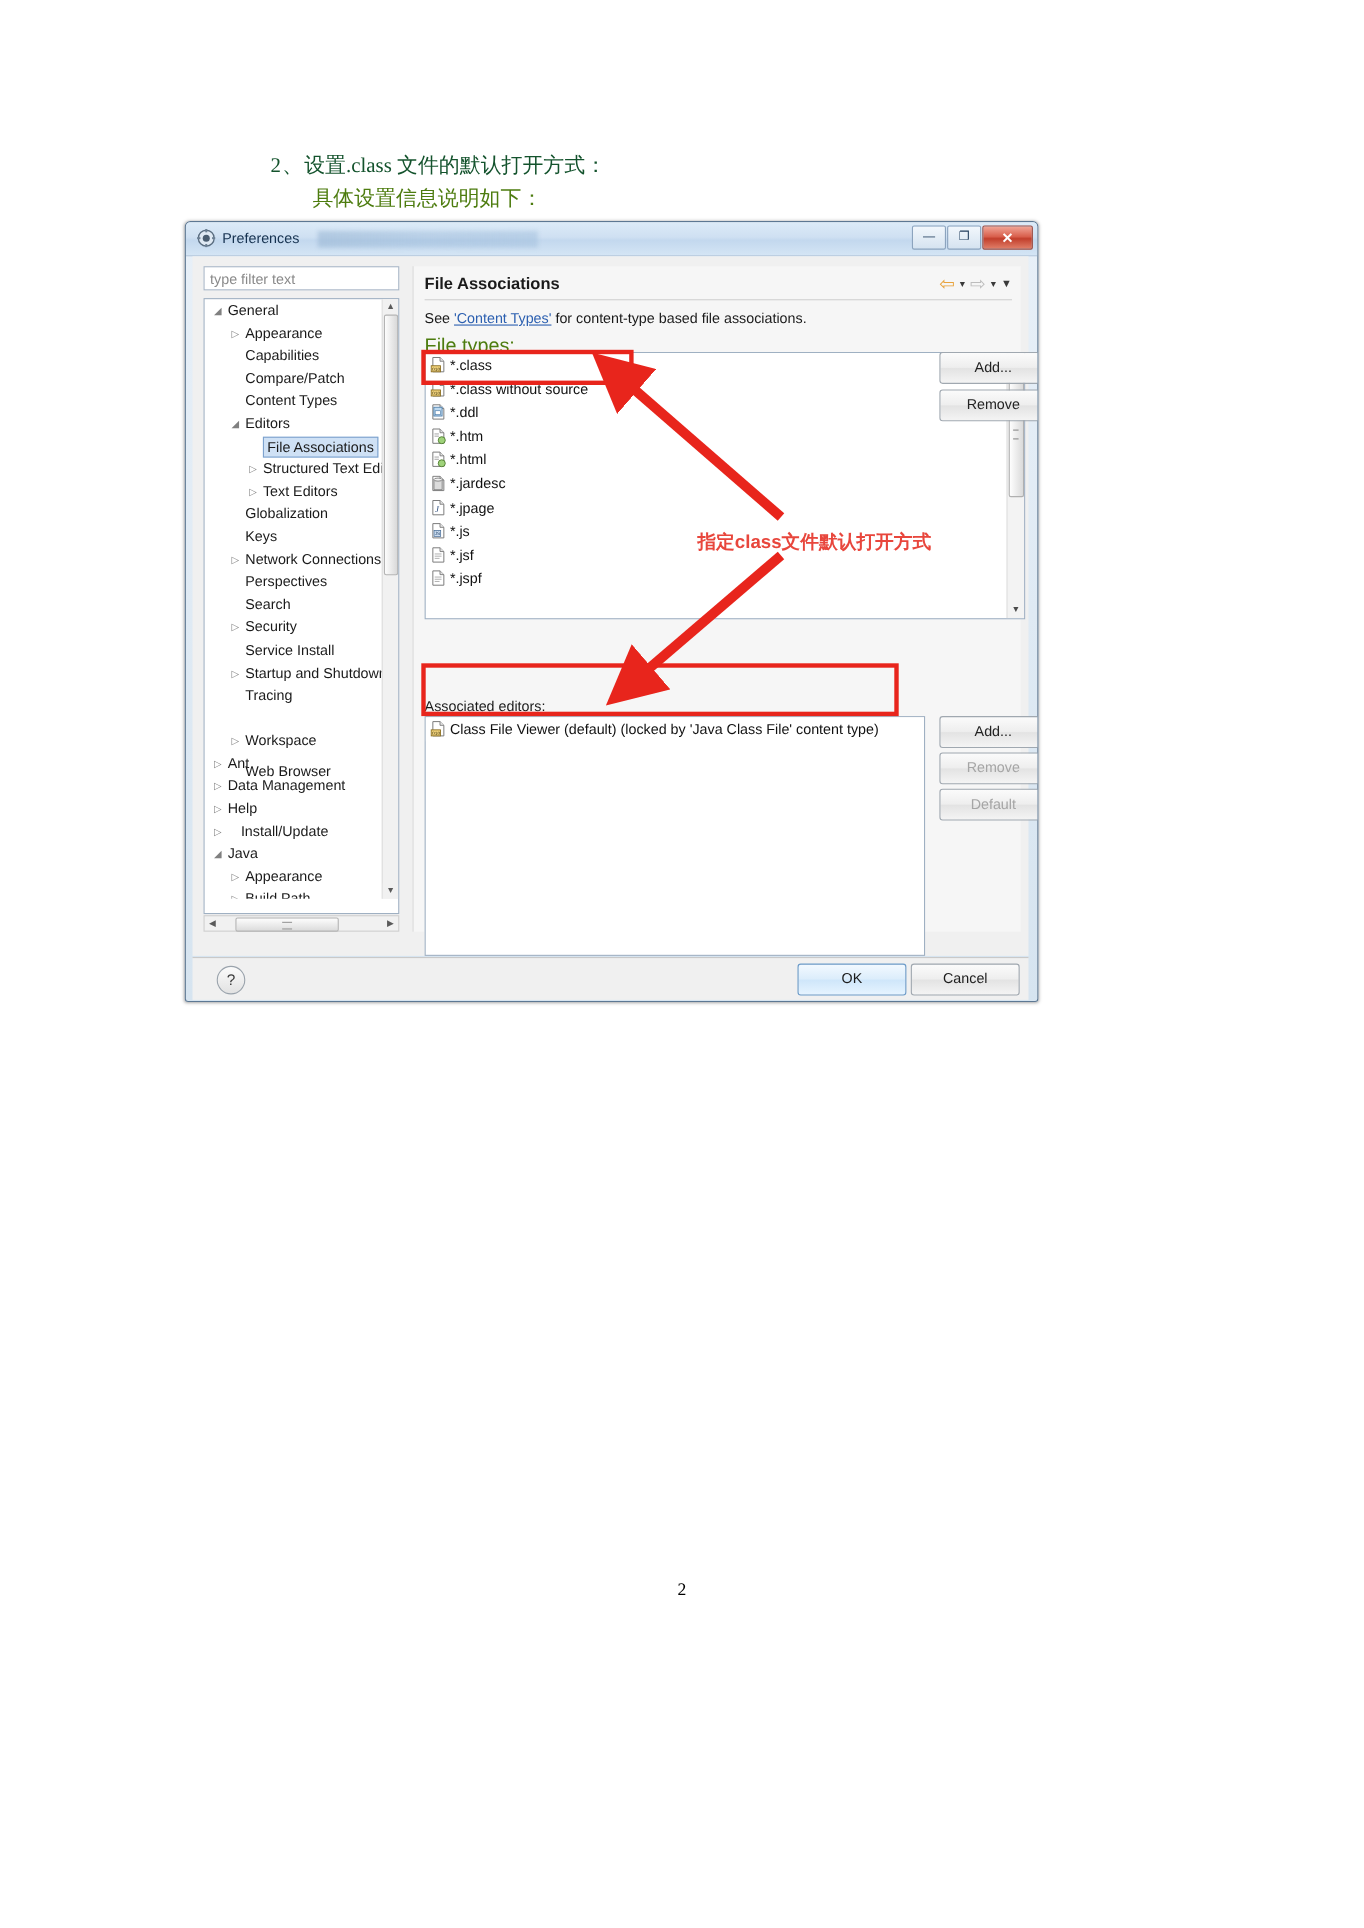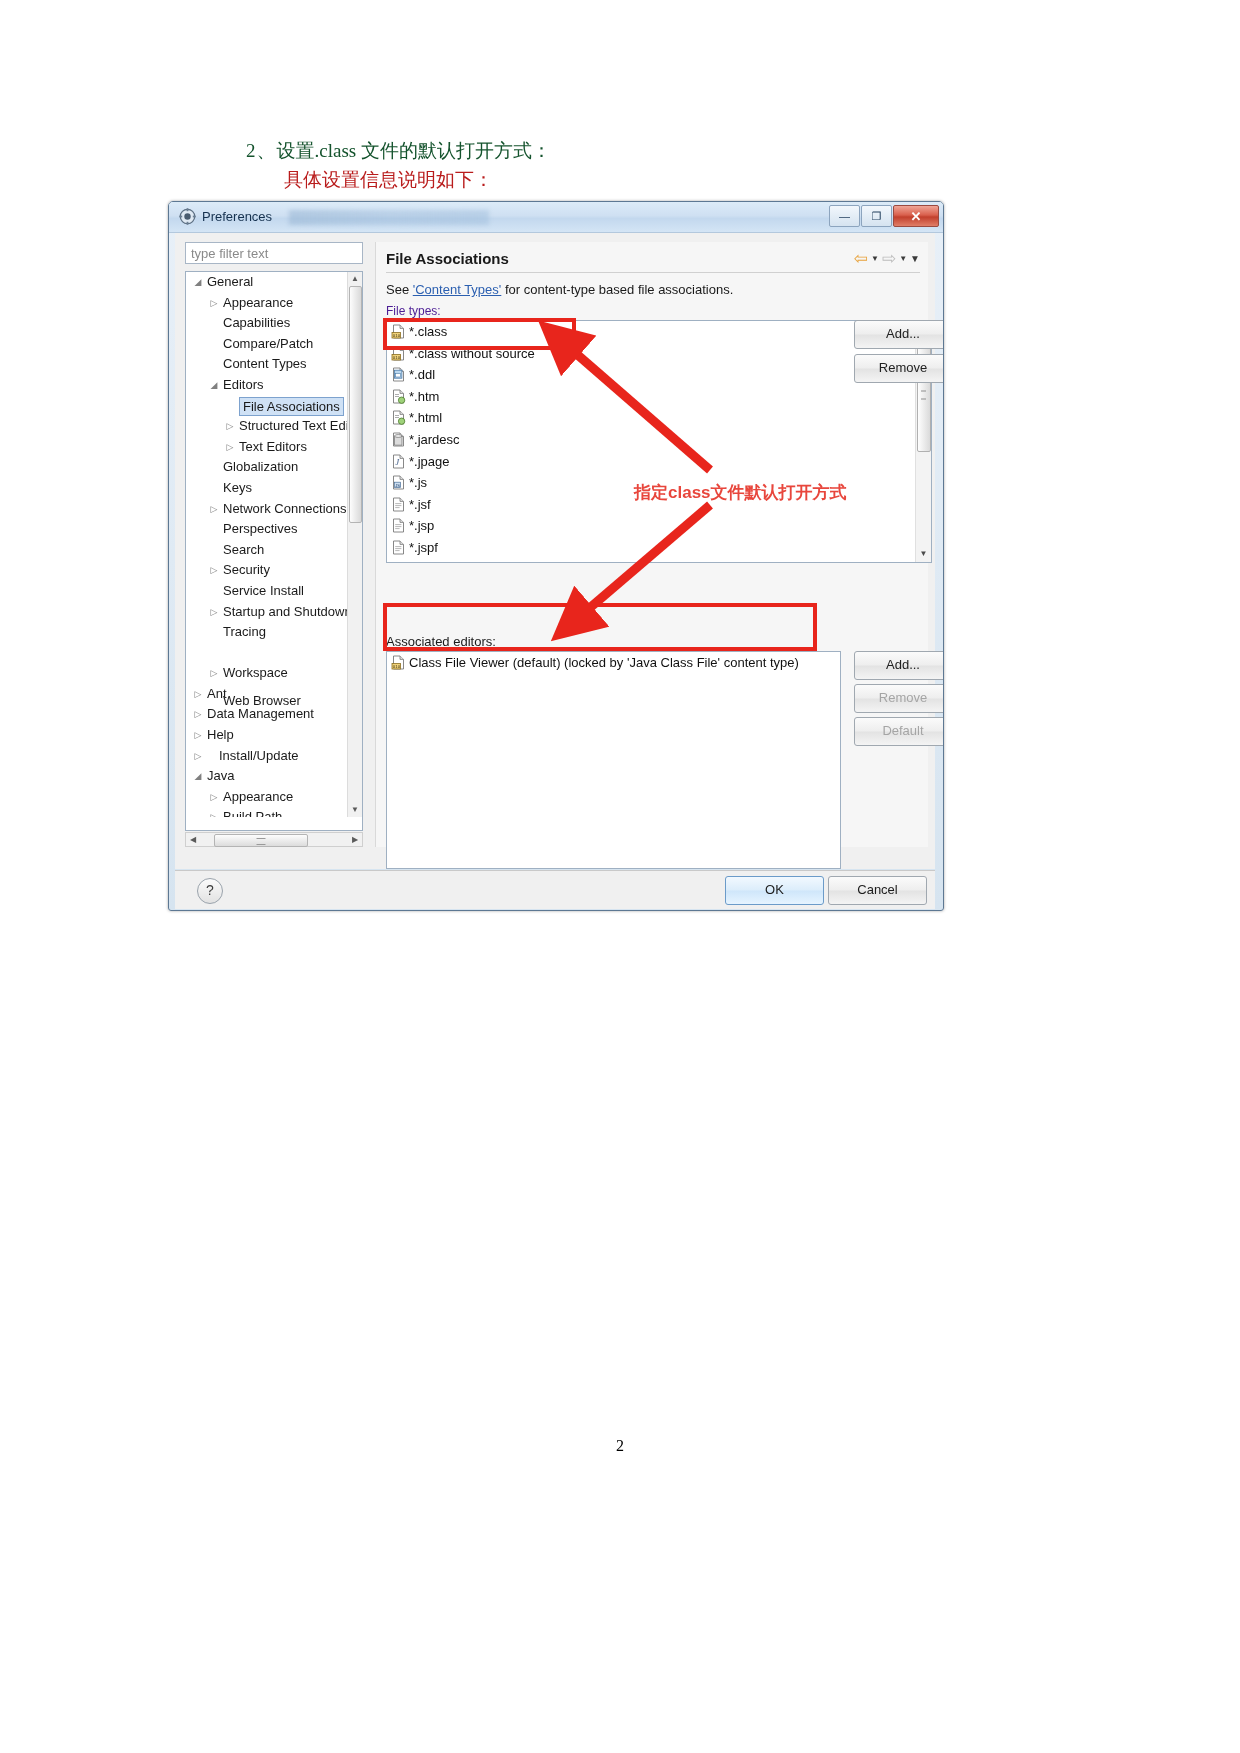--- a/index.html
+++ b/index.html
@@ -22,21 +22,21 @@
     color: #14532d;
     line-height: 30px;
     white-space: nowrap;
   }
   .doc-heading .num { letter-spacing: 1px; }
   .doc-subline {
     position: absolute;
     left: 284px; top: 167px;
     font-family: "Liberation Serif", serif;
     font-size: 19px;
-    color: #b91c1c;
+    color: #4d7c0f;
     white-space: nowrap;
   }
 
   
   .page-number {
     position: absolute;
     left: 0; right: 0; top: 1437px;
     text-align: center;
     font-family: "Liberation Serif", serif;
     font-size: 16px;
@@ -242,21 +242,21 @@
   .see-line {
     position: absolute; left: 10px; top: 40px;
     font-size: 13px; color: #1a1a1a;
     white-space: nowrap;
   }
   .see-line a {
     color: #2b5fb0; text-decoration: underline;
   }
   .lbl-filetypes {
     position: absolute; left: 10px; top: 62px;
-    font-size: 12px; color: #4c1d95;
+    font-size: 18px; color: #4d7c0f;
   }
   .lbl-assoc {
     position: absolute; left: 10px; top: 392px;
     font-size: 13px; color: #1a1a1a;
   }
 
   
   .listbox {
     position: absolute;
     border: 1px solid #9fb0c2;
@@ -612,27 +612,20 @@
                 <line x1="4.2" y1="6.6" x2="10.4" y2="6.6" stroke="#9a9a9a" stroke-width="0.7"></line>
                 <line x1="4.2" y1="8.6" x2="10.4" y2="8.6" stroke="#9a9a9a" stroke-width="0.7"></line>
                 <line x1="4.2" y1="10.6" x2="8.6" y2="10.6" stroke="#9a9a9a" stroke-width="0.7"></line>
               </svg><span>*.jsf</span></div>
             <div class="li"><svg class="ico" viewBox="0 0 15 15">
                 <path d="M2.5,1 L9,1 L12.5,4.4 L12.5,14 L2.5,14 Z" fill="#ffffff" stroke="#7a7a7a" stroke-width="0.9"></path>
                 <path d="M9,1 L9,4.4 L12.5,4.4" fill="#e3e3e3" stroke="#7a7a7a" stroke-width="0.8"></path>
                 <line x1="4.2" y1="6.6" x2="10.4" y2="6.6" stroke="#9a9a9a" stroke-width="0.7"></line>
                 <line x1="4.2" y1="8.6" x2="10.4" y2="8.6" stroke="#9a9a9a" stroke-width="0.7"></line>
                 <line x1="4.2" y1="10.6" x2="8.6" y2="10.6" stroke="#9a9a9a" stroke-width="0.7"></line>
-              </svg><span>*.jsp</span></div>
-            <div class="li"><svg class="ico" viewBox="0 0 15 15">
-                <path d="M2.5,1 L9,1 L12.5,4.4 L12.5,14 L2.5,14 Z" fill="#ffffff" stroke="#7a7a7a" stroke-width="0.9"></path>
-                <path d="M9,1 L9,4.4 L12.5,4.4" fill="#e3e3e3" stroke="#7a7a7a" stroke-width="0.8"></path>
-                <line x1="4.2" y1="6.6" x2="10.4" y2="6.6" stroke="#9a9a9a" stroke-width="0.7"></line>
-                <line x1="4.2" y1="8.6" x2="10.4" y2="8.6" stroke="#9a9a9a" stroke-width="0.7"></line>
-                <line x1="4.2" y1="10.6" x2="8.6" y2="10.6" stroke="#9a9a9a" stroke-width="0.7"></line>
               </svg><span>*.jspf</span></div>
           </div>
         <div class="lv-sb">
           <div class="lv-arrow" style="top:0">▲</div>
           <div class="thumb"></div>
           <div class="lv-arrow" style="bottom:0">▼</div>
         </div>
       </div>
 
       <div class="sbtn" id="btn-add-ft">Add...</div>

